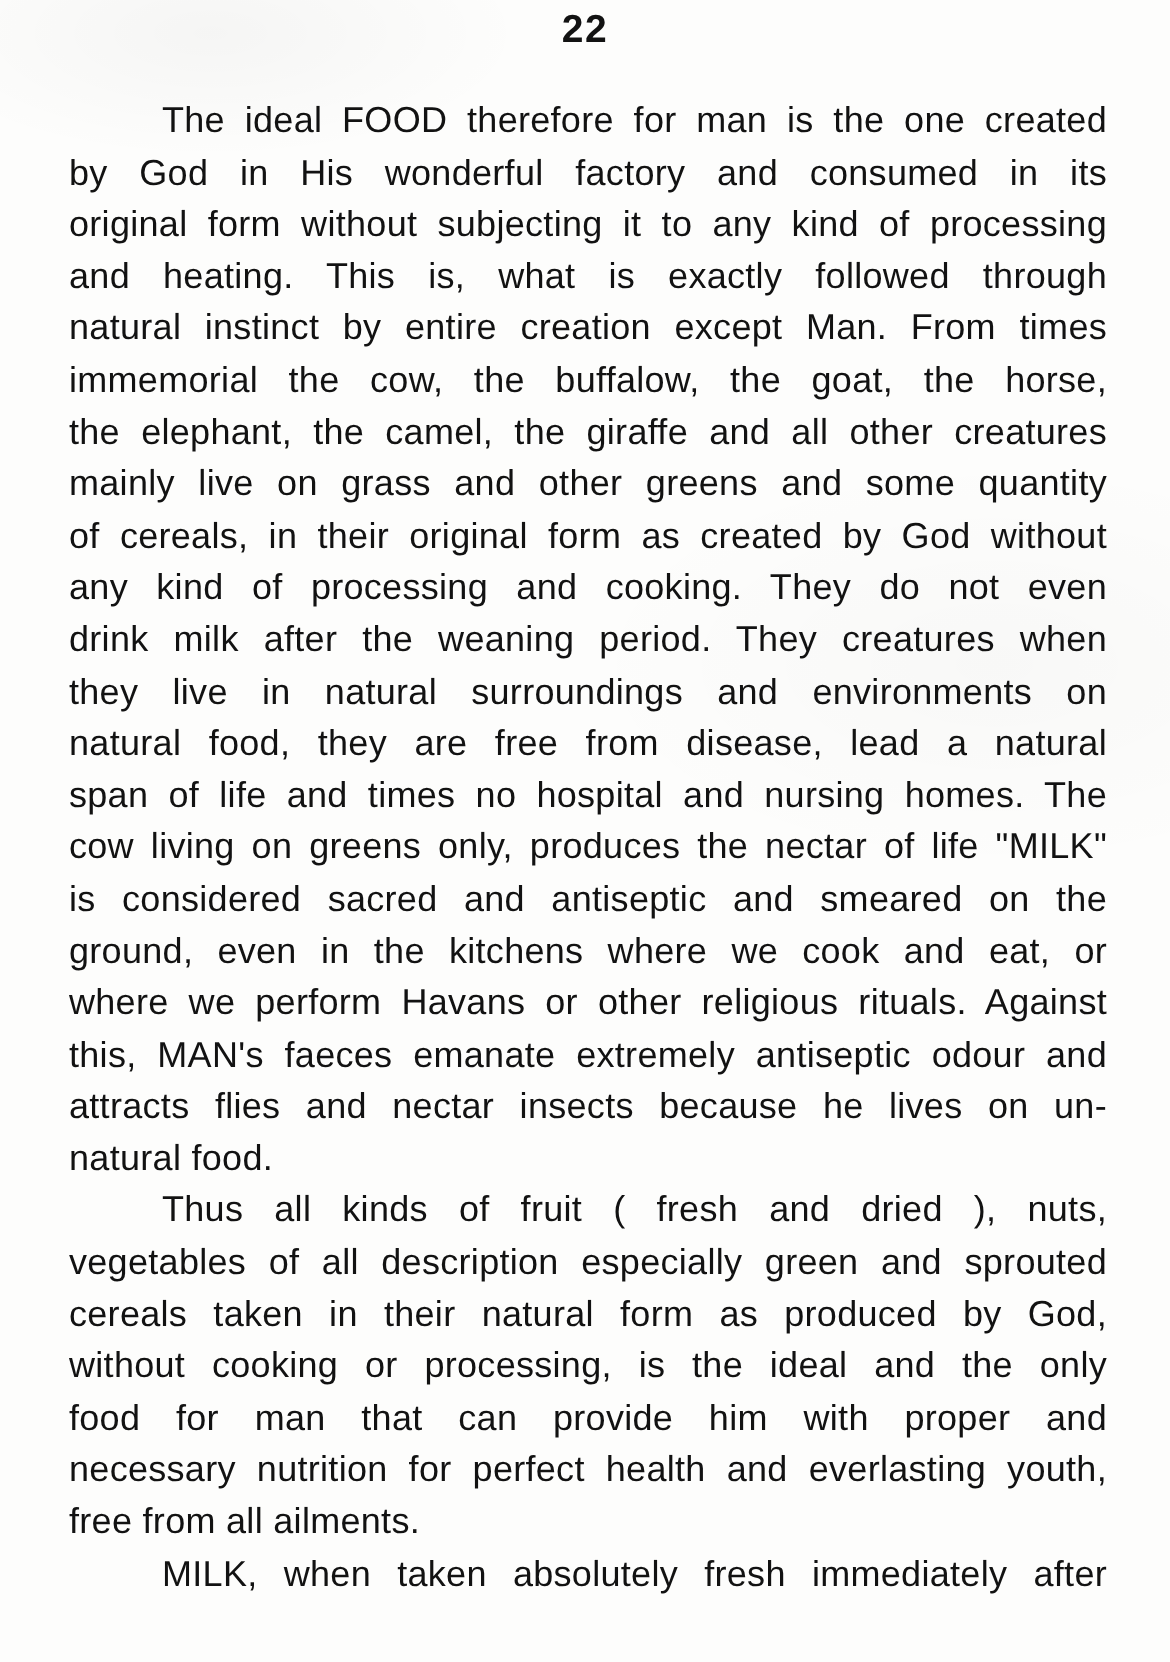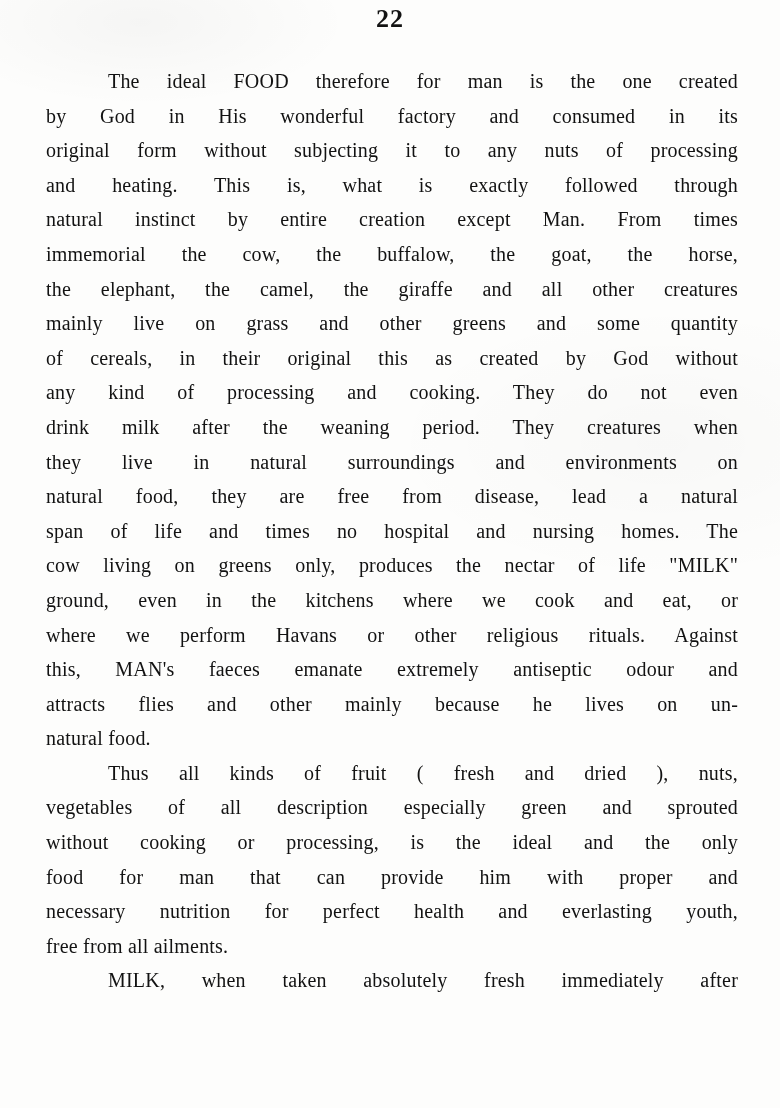--- a/index.html
+++ b/index.html
@@ -8,41 +8,41 @@
   }
   .page {
     position: relative;
     width: 780px;
     height: 1108px;
     background:
       radial-gradient(ellipse 300px 120px at 18% 2%, rgba(0,0,0,0.03), transparent 70%),
       radial-gradient(ellipse 400px 200px at 85% 40%, rgba(0,0,0,0.02), transparent 70%),
       #fdfdfc;
     overflow: hidden;
-    font-family: Liberation Serif, serif;
+    font-family: Liberation Sans, sans-serif;
     color: #121212;
   }
   .page-number {
     position: absolute;
     top: 4px;
     left: 0;
     width: 100%;
     text-align: center;
     font-size: 26px;
     font-weight: bold;
     letter-spacing: 1px;
   }
   .page-text {
     position: absolute;
     top: 64px;
     left: 46px;
     width: 692px;
   }
   .line {
-    font-size: 20px;
+    font-size: 24px;
     line-height: 34.6px;
     height: 34.6px;
     white-space: normal;
     text-align: justify;
     text-align-last: left;
     letter-spacing: 0.2px;
   }
   .line.justify {
     text-align-last: justify;
   }
@@ -51,39 +51,41 @@
   }
 </style>
 </head>
 <body>
 
 <div class="page">
   <div class="page-number">22</div>
   <div class="page-text">
       <div class="line indent justify">The ideal FOOD therefore for man is the one created</div>
       <div class="line justify">by God in His wonderful factory and consumed in its</div>
-      <div class="line justify">original form without subjecting it to any nuts of processing</div>
+      <div class="line justify">original form without subjecting it to any kind of processing</div>
       <div class="line justify">and heating.  This is, what is exactly followed through</div>
       <div class="line justify">natural instinct by entire creation except Man.  From times</div>
       <div class="line justify">immemorial the cow, the buffalow, the goat, the horse,</div>
       <div class="line justify">the elephant, the camel, the giraffe and all other creatures</div>
       <div class="line justify">mainly live on grass and other greens and some quantity</div>
-      <div class="line justify">of cereals, in their original this as created by God without</div>
+      <div class="line justify">of cereals, in their original form as created by God without</div>
       <div class="line justify">any kind of processing and cooking.  They do not even</div>
       <div class="line justify">drink milk after the weaning period.  They creatures when</div>
       <div class="line justify">they live in natural surroundings and environments on</div>
       <div class="line justify">natural food, they are free from disease, lead a natural</div>
       <div class="line justify">span of life and times no hospital and nursing homes.  The</div>
       <div class="line justify">cow living on greens only, produces the nectar of life "MILK"</div>
+      <div class="line justify">is considered sacred and antiseptic and smeared on the</div>
       <div class="line justify">ground, even in the kitchens where we cook and eat, or</div>
       <div class="line justify">where we perform Havans or other religious rituals.  Against</div>
       <div class="line justify">this, MAN's faeces emanate extremely antiseptic odour and</div>
-      <div class="line justify">attracts flies and other mainly because he lives on un-</div>
+      <div class="line justify">attracts flies and nectar insects because he lives on un-</div>
       <div class="line">natural food.</div>
       <div class="line indent justify">Thus all kinds of fruit ( fresh and dried ), nuts,</div>
       <div class="line justify">vegetables of all description especially green and sprouted</div>
+      <div class="line justify">cereals taken in their natural form as produced by God,</div>
       <div class="line justify">without cooking or processing, is the ideal and the only</div>
       <div class="line justify">food for man that can provide him with proper and</div>
       <div class="line justify">necessary nutrition for perfect health and everlasting youth,</div>
       <div class="line">free from all ailments.</div>
       <div class="line indent justify">MILK, when taken absolutely fresh immediately after</div>
     </div>
 </div>
 
 </body></html>

